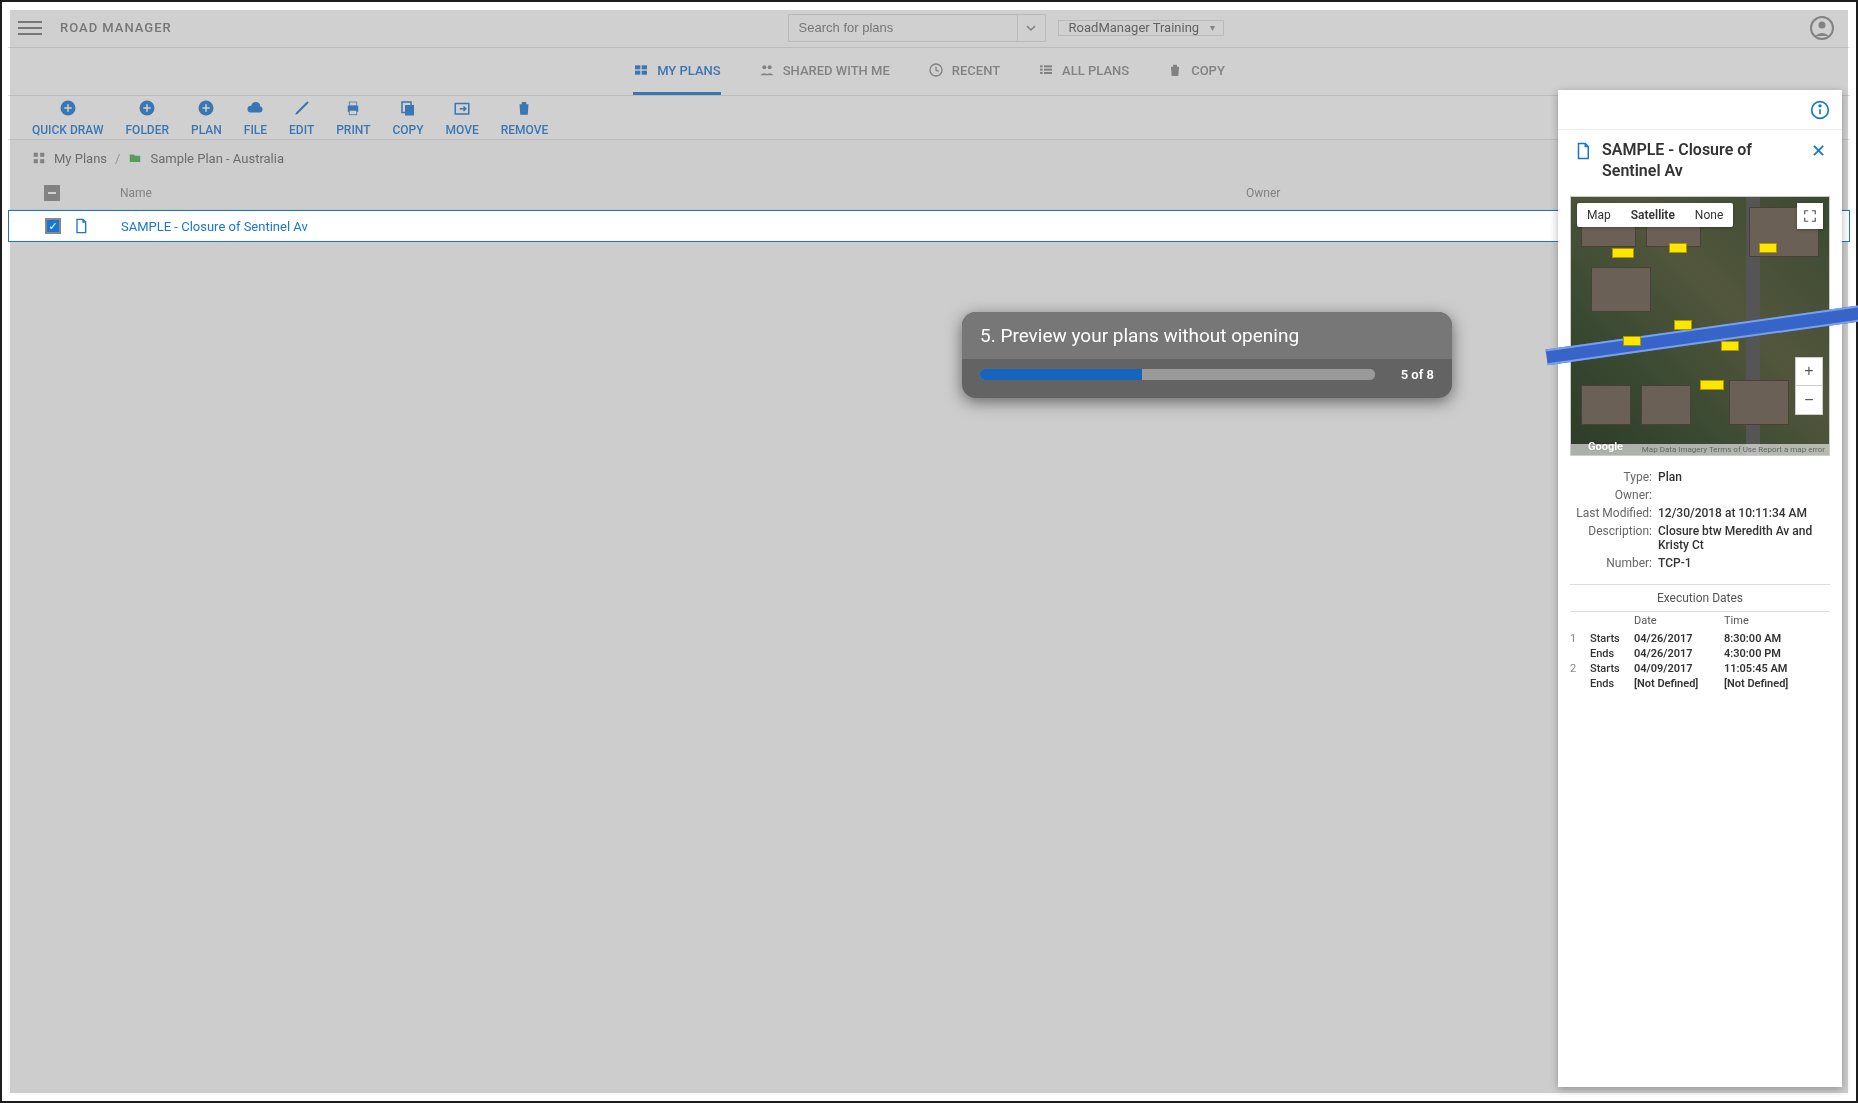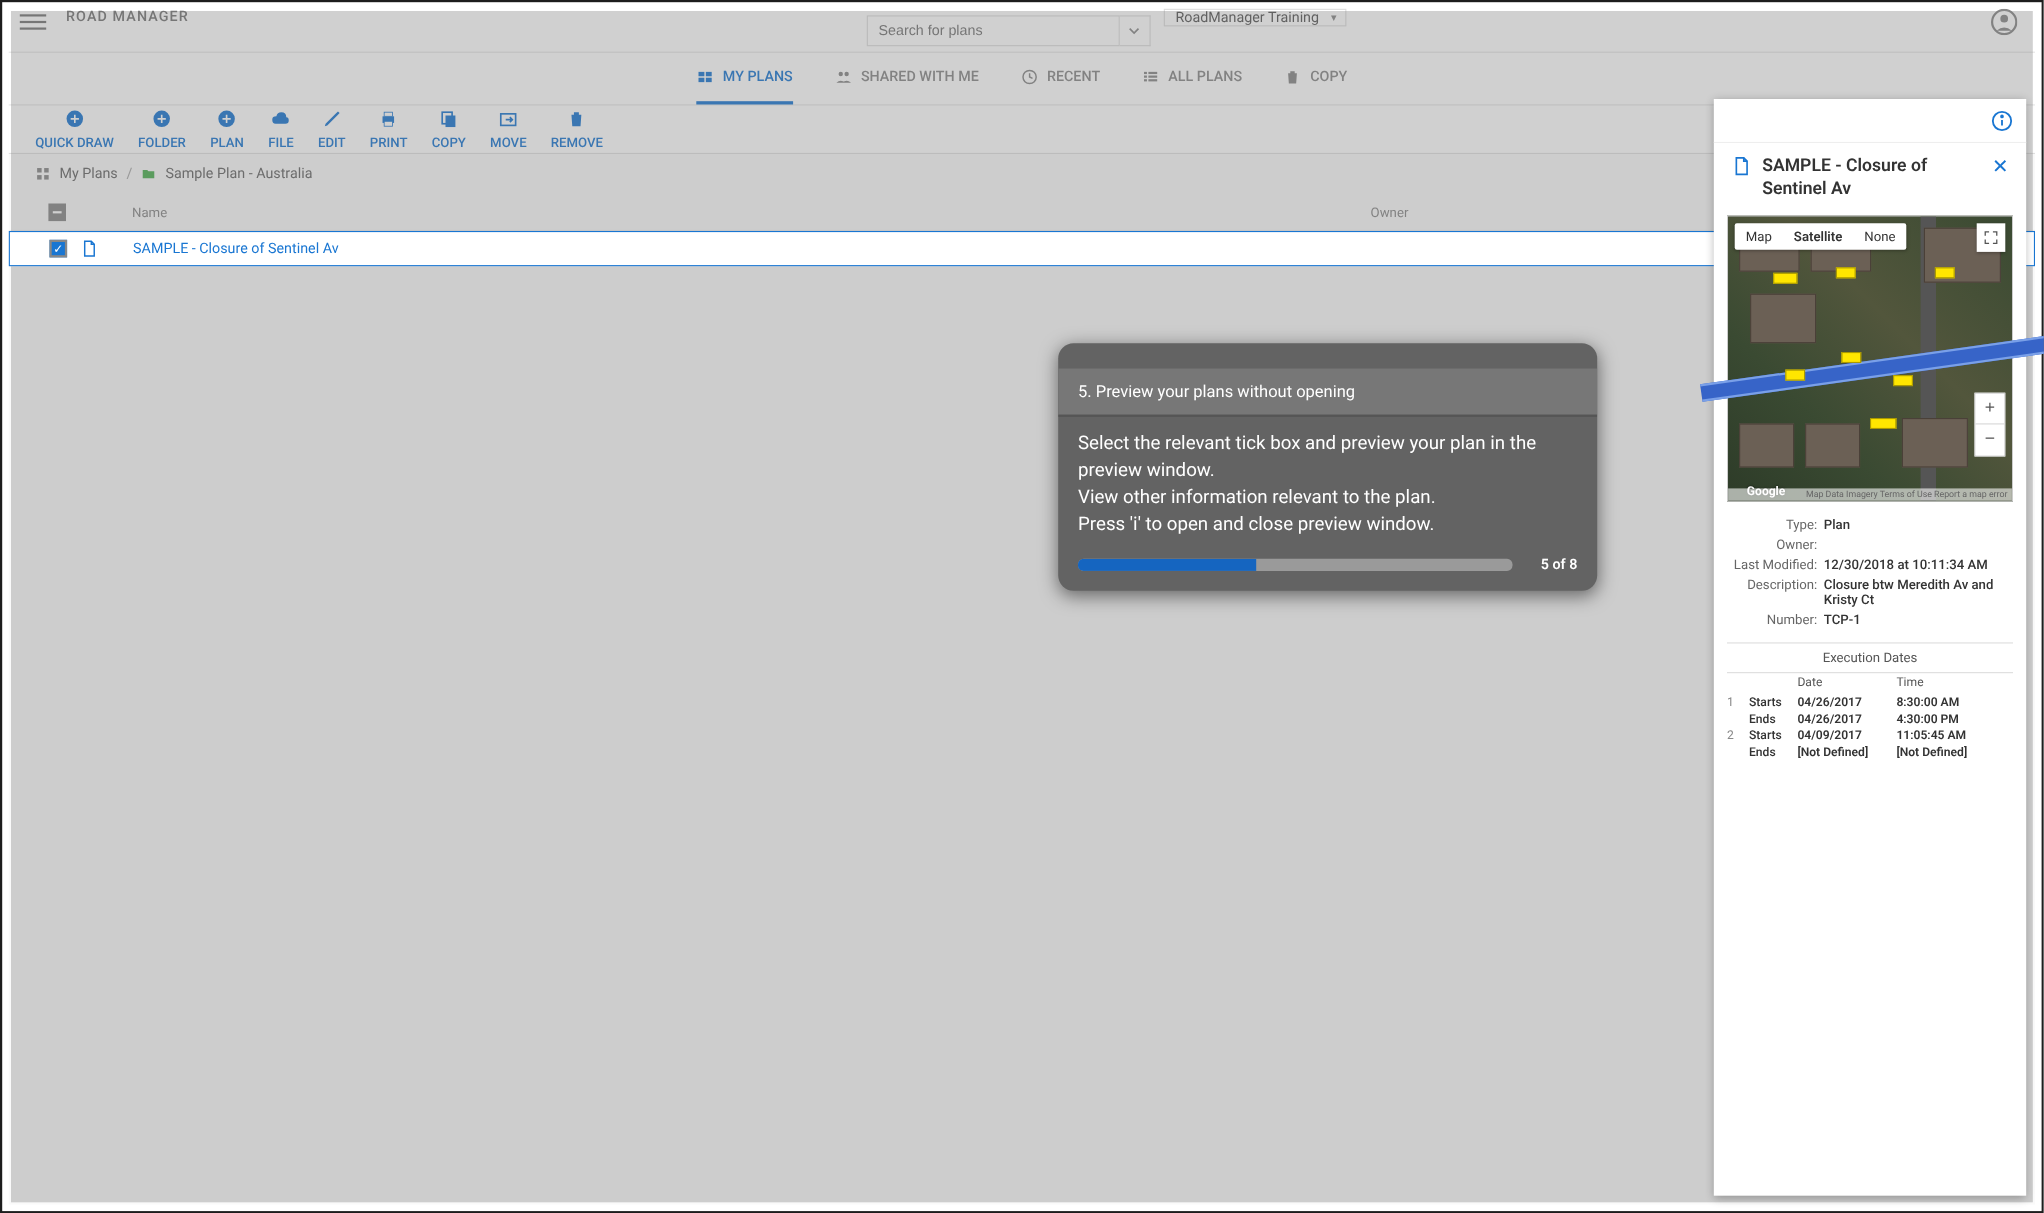--- a/index.html
+++ b/index.html
@@ -29,20 +29,21 @@
   position: relative;
   width: 100%;
   height: 100%;
   background: #fafafa;
 }
 
 
 .topbar {
   height: 40px;
   display: flex;
+  align-items: center;
   padding: 0 10px;
   background: #fff;
   border-bottom: 1px solid #e0e0e0;
 }
 .menu-btn { width: 24px; height: 24px; display:flex; flex-direction:column; justify-content:center; gap:4px; margin-right:18px; cursor:pointer;}
 .menu-btn span { height:2px; background:#757575; }
 .brand { color:#757575; font-size:13px; letter-spacing:1px; font-weight:500;}
 .top-spacer { flex:1; }
 .search-wrap { display:flex; align-items:center; margin-right:12px;}
 .search-input { width: 230px; height:28px; border:1px solid #ddd; padding:0 10px; font-size:13px; background:#fff; color:#555;}
@@ -126,21 +127,21 @@
 .exec-thead .enum{width:20px;} .exec-thead .elbl{width:44px;} .exec-thead .edate{width:90px; text-align:left;} .exec-thead .etime{flex:1; text-align:left;}
 .exec-row { display:flex; font-size:11px; padding:1px 12px; color:#333;}
 .exec-row .enum{width:20px; color:#888;} .exec-row .elbl{width:44px; font-weight:500;} .exec-row .edate{width:90px; font-weight:600;} .exec-row .etime{flex:1; font-weight:600;}
 
 
 .callout {
   position:absolute; top:310px; left:960px; width:490px;
   background:#636363; border-radius:14px; z-index:80; color:#fff;
   box-shadow:0 4px 16px rgba(0,0,0,0.5); overflow:hidden;
 }
-.callout-title { background:#777; padding:12px 18px; font-size:15px;margin-top:23px;}
+.callout-title { background:#777; padding:12px 18px; font-size:19px;}
 .callout-body { padding:12px 18px 8px; font-size:17px; line-height:1.45; border-top:2px solid #555;}
 .callout-prog { padding:8px 18px 16px; display:flex; align-items:center; gap:10px;}
 .prog-track { flex:1; height:11px; background:#9a9a9a; border-radius:5px; overflow:hidden;}
 .prog-fill { height:100%; background:#1565c0; width:41%;}
 .prog-label { font-size:13px; font-weight:600;margin-left:16px;}
 
 svg { display:block; }
 </style>
 </head>
 <body>
@@ -329,25 +330,20 @@
 
 <div class="dimmer"></div>
 
 <svg style="position:absolute; inset:8px; z-index:76; pointer-events:none;">
   <polygon points="347,237 956,360 956,320" fill="#636363"></polygon>
   <polygon points="1448,390 1532,430 1448,430" fill="#636363"></polygon>
 </svg>
 
 <div class="callout">
   <div class="callout-title">5. Preview your plans without opening</div>
-  <div class="callout-body">
-    <div>Select the relevant tick box and preview your plan in the preview window.</div>
-    <div>View other information relevant to the plan.</div>
-    <div>Press 'i' to open and close preview window.</div>
-  </div>
   <div class="callout-prog">
     <div class="prog-track">
           <div class="prog-fill"></div>
         </div>
     <div class="prog-label">5 of 8</div>
   </div>
 </div>
 
 <div class="preview-panel">
   <div class="pv-header">

